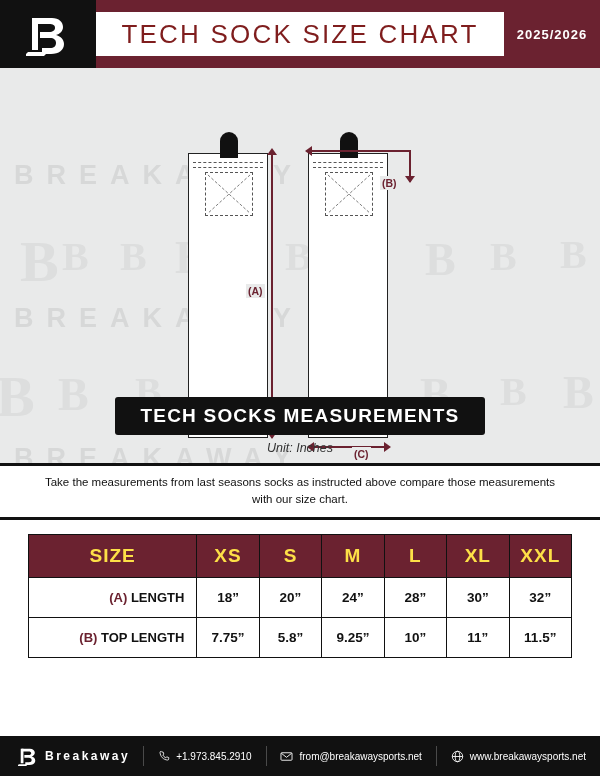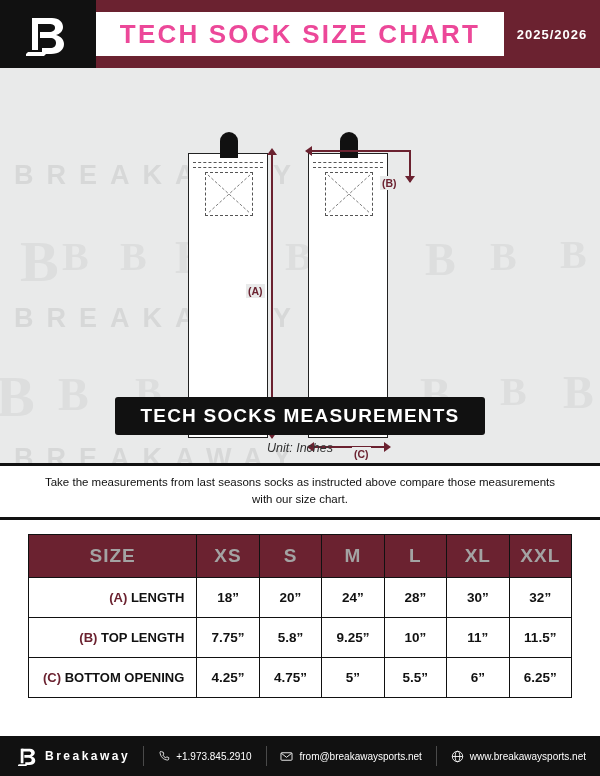--- a/index.html
+++ b/index.html
@@ -37,23 +37,23 @@
     flex: 1 1 auto;
     background: #ffffff;
     height: 44px;
     margin: 0 0 0 0;
     display: flex;
     align-items: center;
     justify-content: center;
   }
   .header-title {
     font-size: 26px;
-    font-weight: bold;
+    font-weight: normal;
     letter-spacing: 2.2px;
-    color: #ec4899;
+    color: #7f1d1d;
     font-family: "Liberation Sans", sans-serif;
     white-space: nowrap;
   }
   .header-season {
     width: 96px;
     flex: 0 0 auto;
     text-align: center;
     color: #ffffff;
     font-size: 13px;
     font-weight: bold;
@@ -195,21 +195,21 @@
     table-layout: fixed;
   }
   table.size-table th, table.size-table td {
     border: 1.5px solid #111111;
     text-align: center;
     font-weight: bold;
     color: #111111;
   }
   table.size-table thead th {
     background: #6b2230;
-    color: #a3a3a3;
+    color: #fde047;
     font-size: 19px;
     padding: 10px 0;
     letter-spacing: 1px;
   }
   table.size-table thead th.first {
     font-size: 19px;
   }
   table.size-table tbody td {
     font-size: 13.5px;
     padding: 12px 0;
@@ -392,29 +392,20 @@
       </tr>
       <tr>
         <td class="rowlabel"><span class="paren">(B)</span><span> TOP LENGTH</span></td>
         <td>7.75”</td>
         <td>5.8”</td>
         <td>9.25”</td>
         <td>10”</td>
         <td>11”</td>
         <td>11.5”</td>
       </tr>
-      <tr>
-        <td class="rowlabel"><span class="paren">(C)</span><span> BOTTOM OPENING</span></td>
-        <td>4.25”</td>
-        <td>4.75”</td>
-        <td>5”</td>
-        <td>5.5”</td>
-        <td>6”</td>
-        <td>6.25”</td>
-      </tr>
     </tbody>
   </table>
 </div>
 
 <div class="footer">
   <div class="footer-brand">
     <span>
       <svg class="footer-icon" width="20" height="20" viewBox="0 0 44 44">
         <path d="M8 6 h18 c7 0 11 4 11 9 0 4 -3 7 -7 8 4 1 8 4 8 9 0 6 -5 10 -13 10 h-9 v-6 h8 c4 0 6 -2 6 -5 0 -3 -2 -5 -6 -5 h-10 v-6 h9 c4 0 6 -2 6 -4 0 -3 -2 -4 -6 -4 h-15 z" fill="#ffffff"></path>
         <path d="M6 6 h6 v32 h-6 z" fill="#ffffff"></path>

